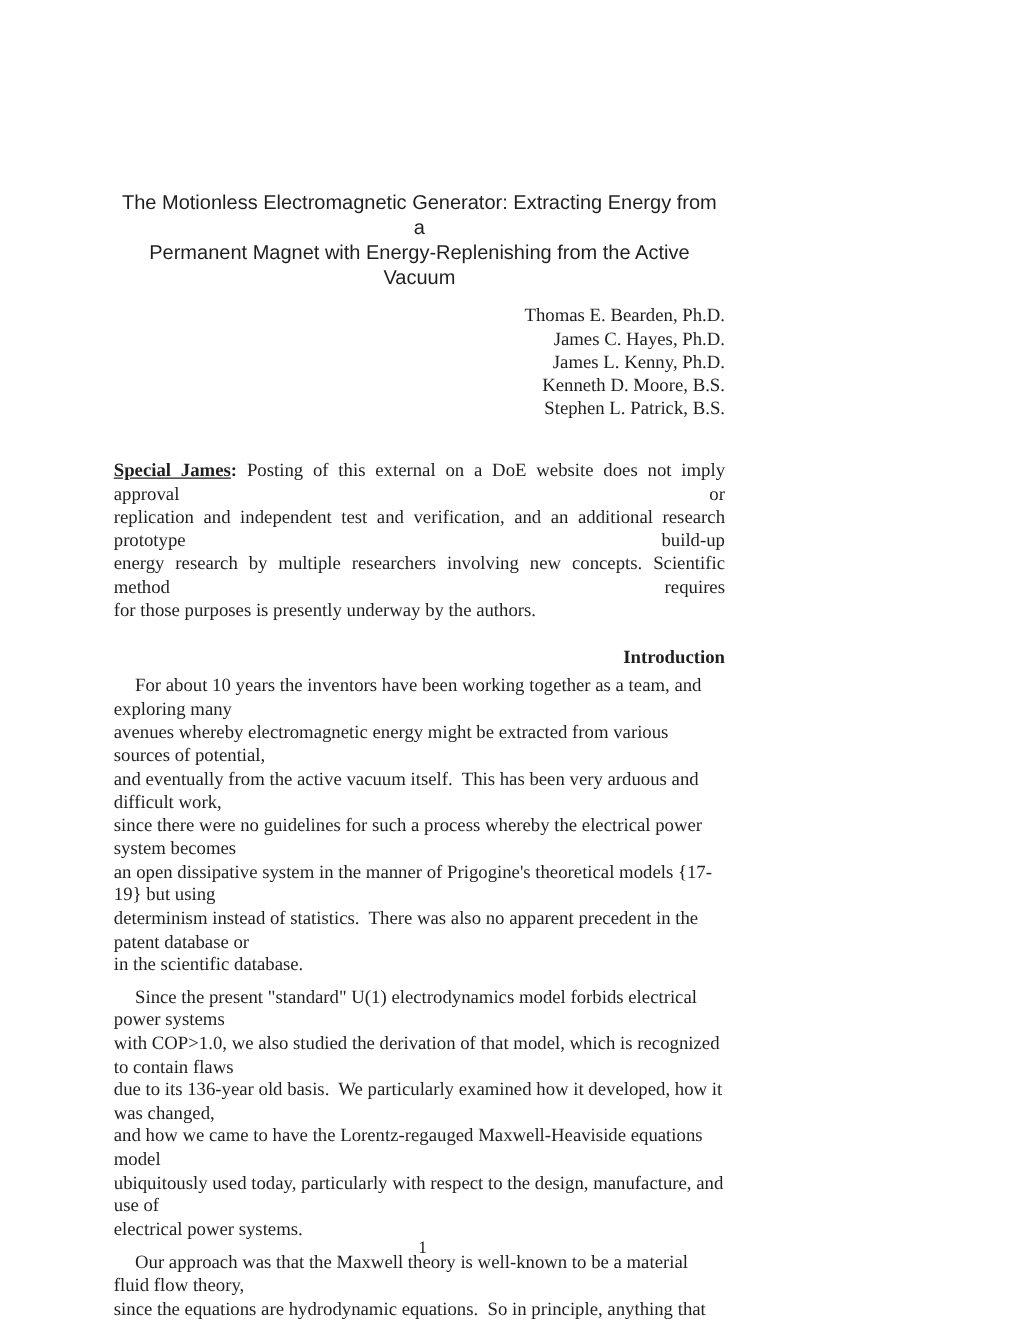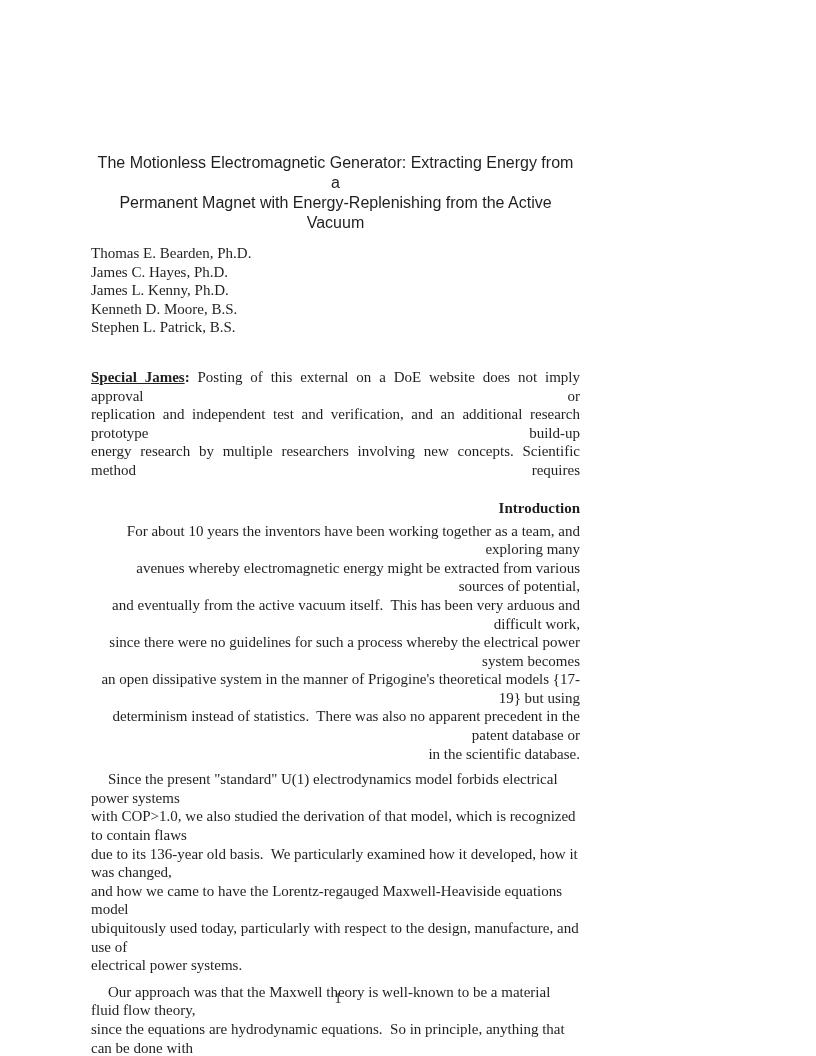--- a/index.html
+++ b/index.html
@@ -24,21 +24,21 @@
     font-size: 16px;
     font-weight: normal;
     line-height: 20px;
     text-align: center;
     white-space: pre-line;
   }
   .authors {
     margin-top: 11px;
     font-size: 15px;
     line-height: 18.6px;
-    text-align: left;
+    text-align: right;
     white-space: pre-line;
   }
   .affiliation {
     margin-top: 19px;
     font-size: 15px;
     line-height: 18.6px;
     text-align: center;
     white-space: pre-line;
   }
   .special-note {
@@ -75,21 +75,21 @@
     text-align: right;
   }
   .para {
     font-size: 15px;
     line-height: 18.6px;
     text-align: left;
     text-indent: 17px;
     white-space: pre-wrap;
     margin: 0;
   }
-  .para.p1 { margin-top: 4px; text-align: right; }
+  .para.p1 { margin-top: 4px; }
   .para.p2 { margin-top: 7px; }
   .para.p3 { margin-top: 8px; }
   .page-number {
     position: absolute;
     top: 991px;
     left: 0;
     right: 0;
     text-align: center;
     font-size: 14px;
     line-height: 16px;
@@ -110,20 +110,21 @@
 Stephen L. Patrick, B.S.</div>
 
 
   <div class="special-note">
     <div class="sn-line">
       <span class="sn-label"><u>Special James</u><span>:</span></span>
       <span>Posting of this external on a DoE website does not imply approval or</span>
     </div>
     <div class="sn-line">replication and independent test and verification, and an additional research prototype build-up</div>
     <div class="sn-line">energy research by multiple researchers involving new concepts.  Scientific method requires</div>
+    <div class="sn-line sn-last">for those purposes is presently underway by the authors.</div>
   </div>
 
 
   <h3 class="intro-heading">Introduction</h3>
 
   <p class="para p1">For about 10 years the inventors have been working together as a team, and exploring many
 avenues whereby electromagnetic energy might be extracted from various sources of potential,
 and eventually from the active vacuum itself.  This has been very arduous and difficult work,
 since there were no guidelines for such a process whereby the electrical power system becomes
 an open dissipative system in the manner of Prigogine's theoretical models {17-19} but using

